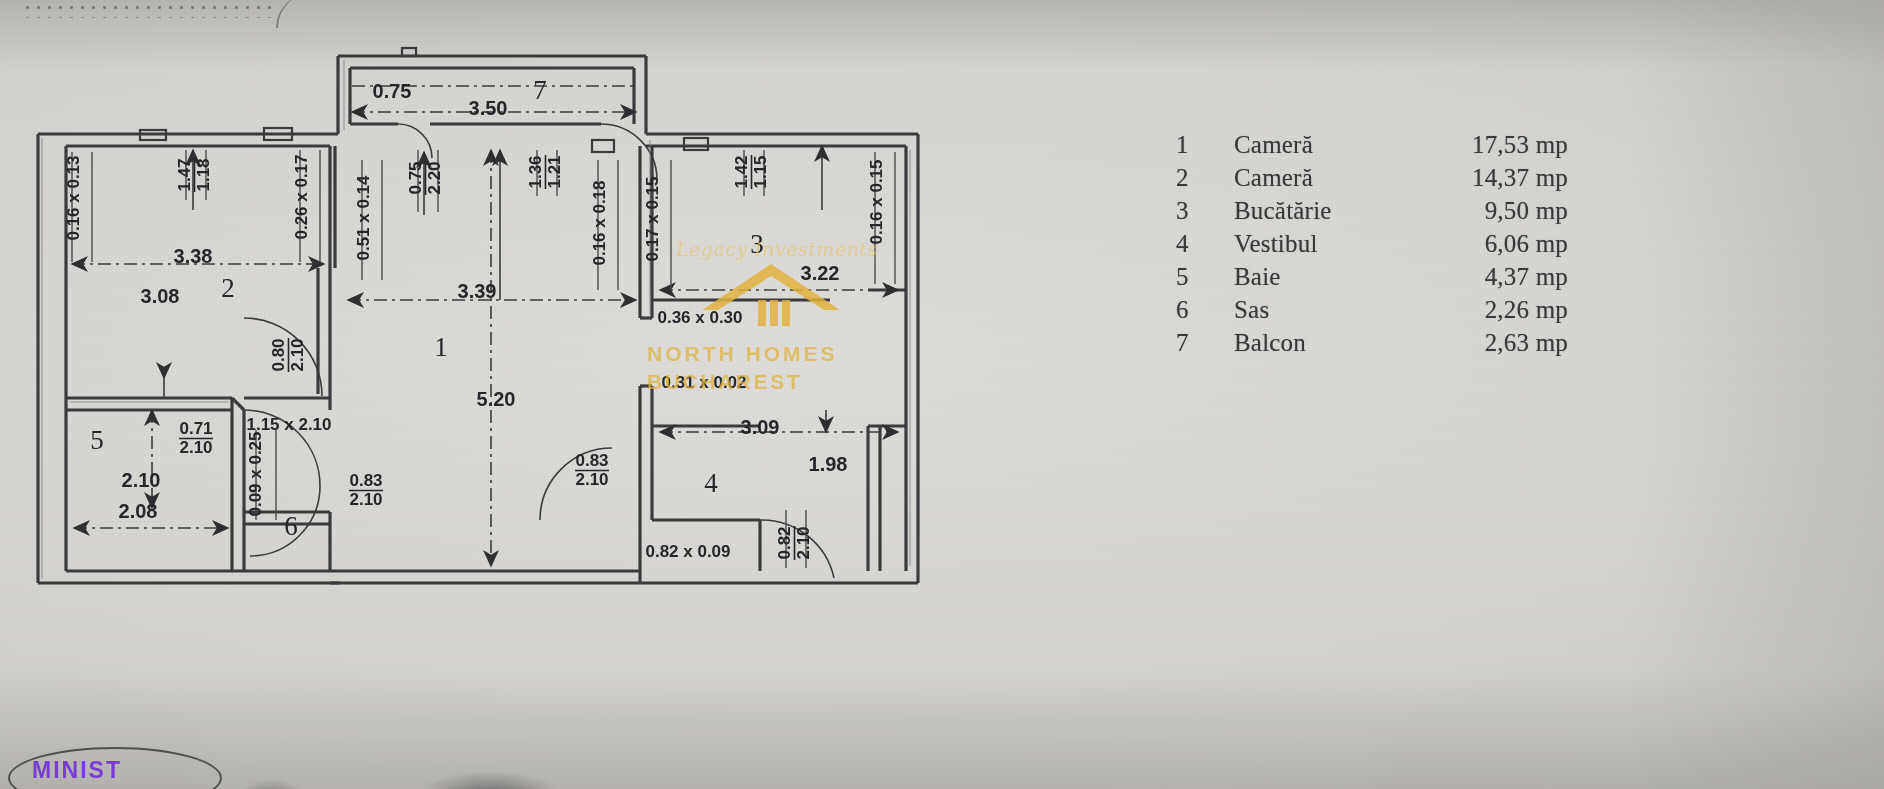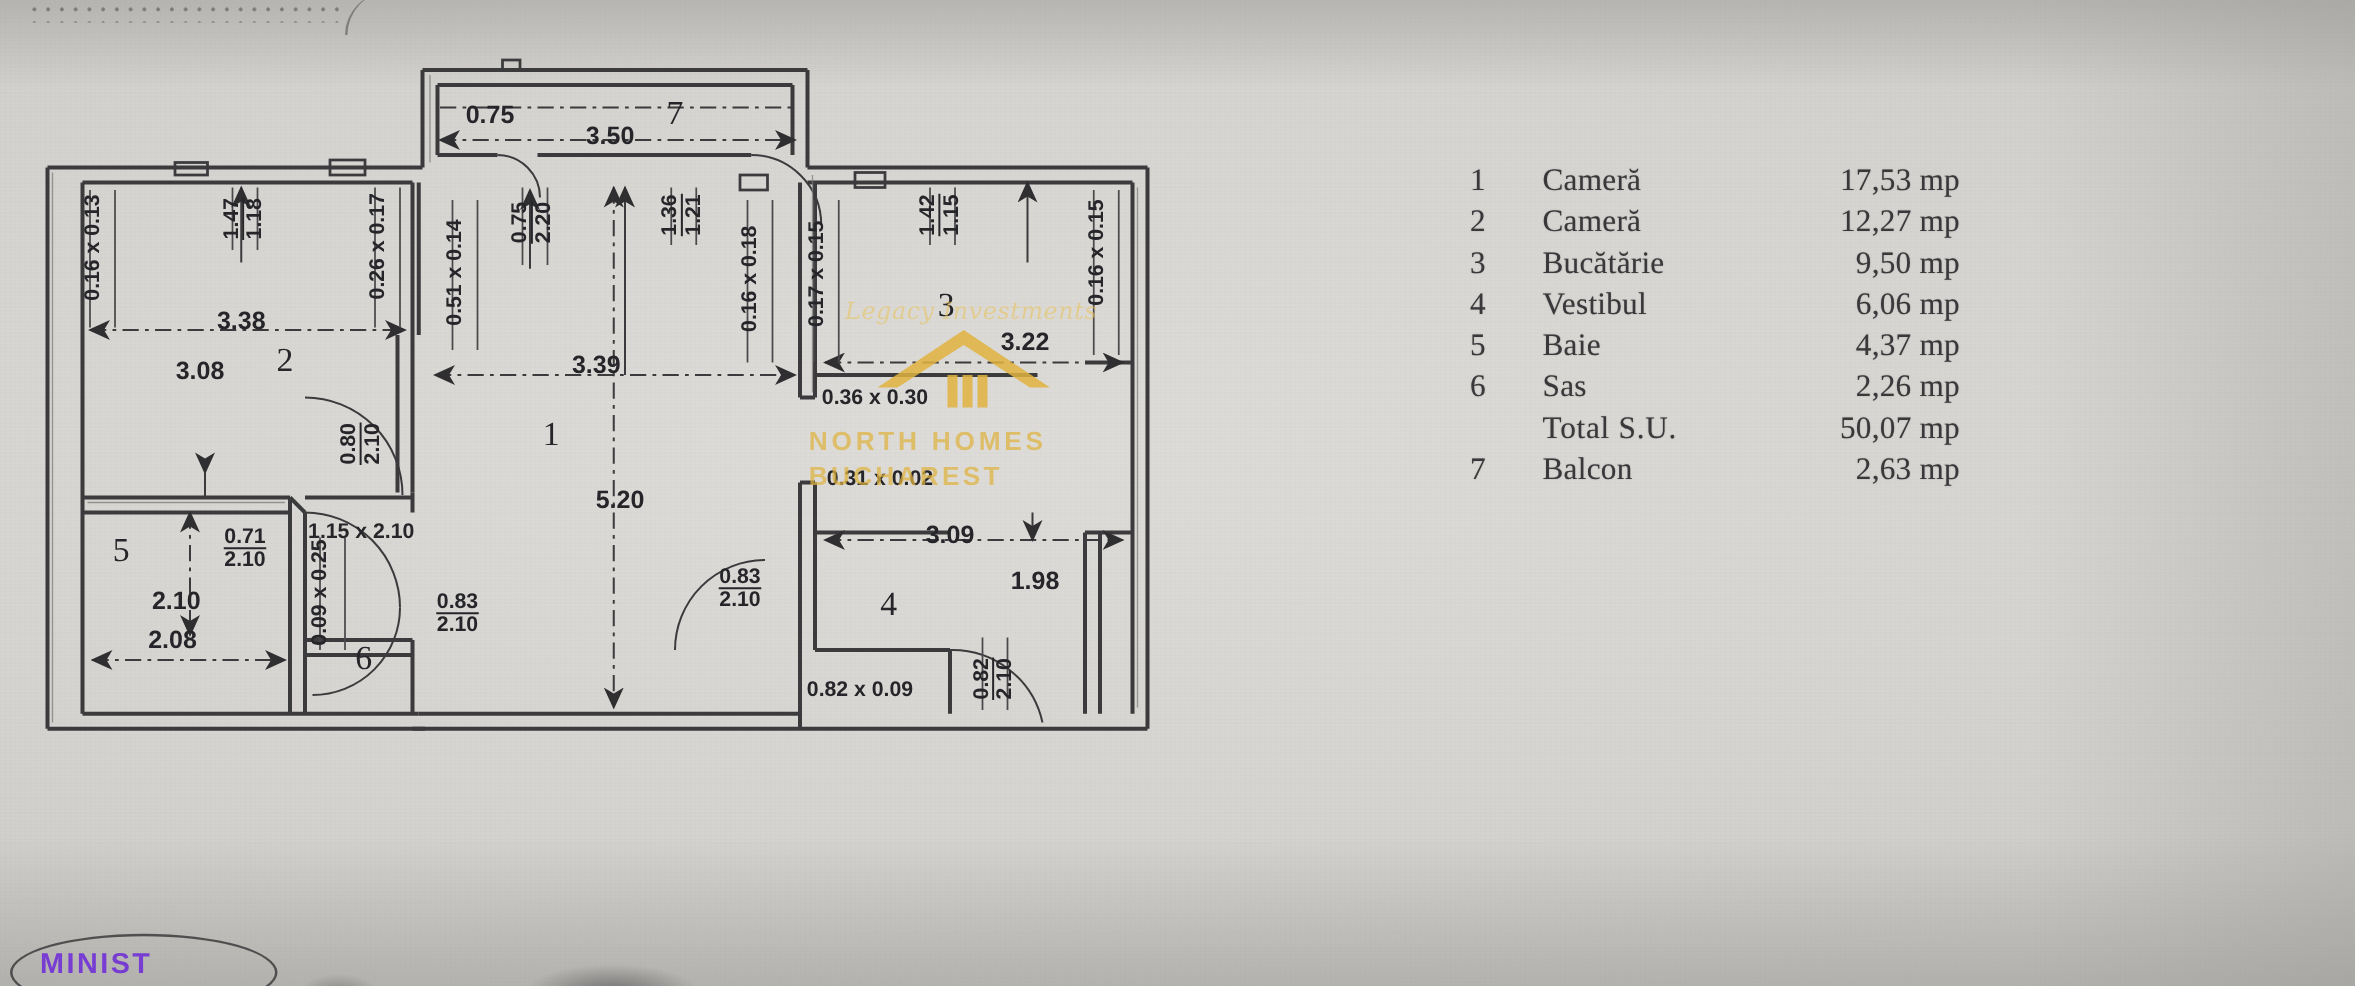--- a/index.html
+++ b/index.html
@@ -383,46 +383,41 @@
   <table>
     <tbody id="legendBody">
         <tr>
           <td class="num">1</td>
           <td class="name">Cameră</td>
           <td class="area">17,53 mp</td>
         </tr>
         <tr>
           <td class="num">2</td>
           <td class="name">Cameră</td>
-          <td class="area">12,27 mp</td>
+          <td class="area">14,37 mp</td>
         </tr>
         <tr>
           <td class="num">3</td>
           <td class="name">Bucătărie</td>
           <td class="area">9,50 mp</td>
         </tr>
         <tr>
           <td class="num">4</td>
           <td class="name">Vestibul</td>
           <td class="area">6,06 mp</td>
         </tr>
         <tr>
           <td class="num">5</td>
           <td class="name">Baie</td>
           <td class="area">4,37 mp</td>
         </tr>
         <tr>
           <td class="num">6</td>
           <td class="name">Sas</td>
           <td class="area">2,26 mp</td>
-        </tr>
-        <tr class="total">
-          <td class="num"></td>
-          <td class="name">Total S.U.</td>
-          <td class="area">50,07 mp</td>
         </tr>
         <tr>
           <td class="num">7</td>
           <td class="name">Balcon</td>
           <td class="area">2,63 mp</td>
         </tr>
       </tbody>
   </table>
 </div>
 

